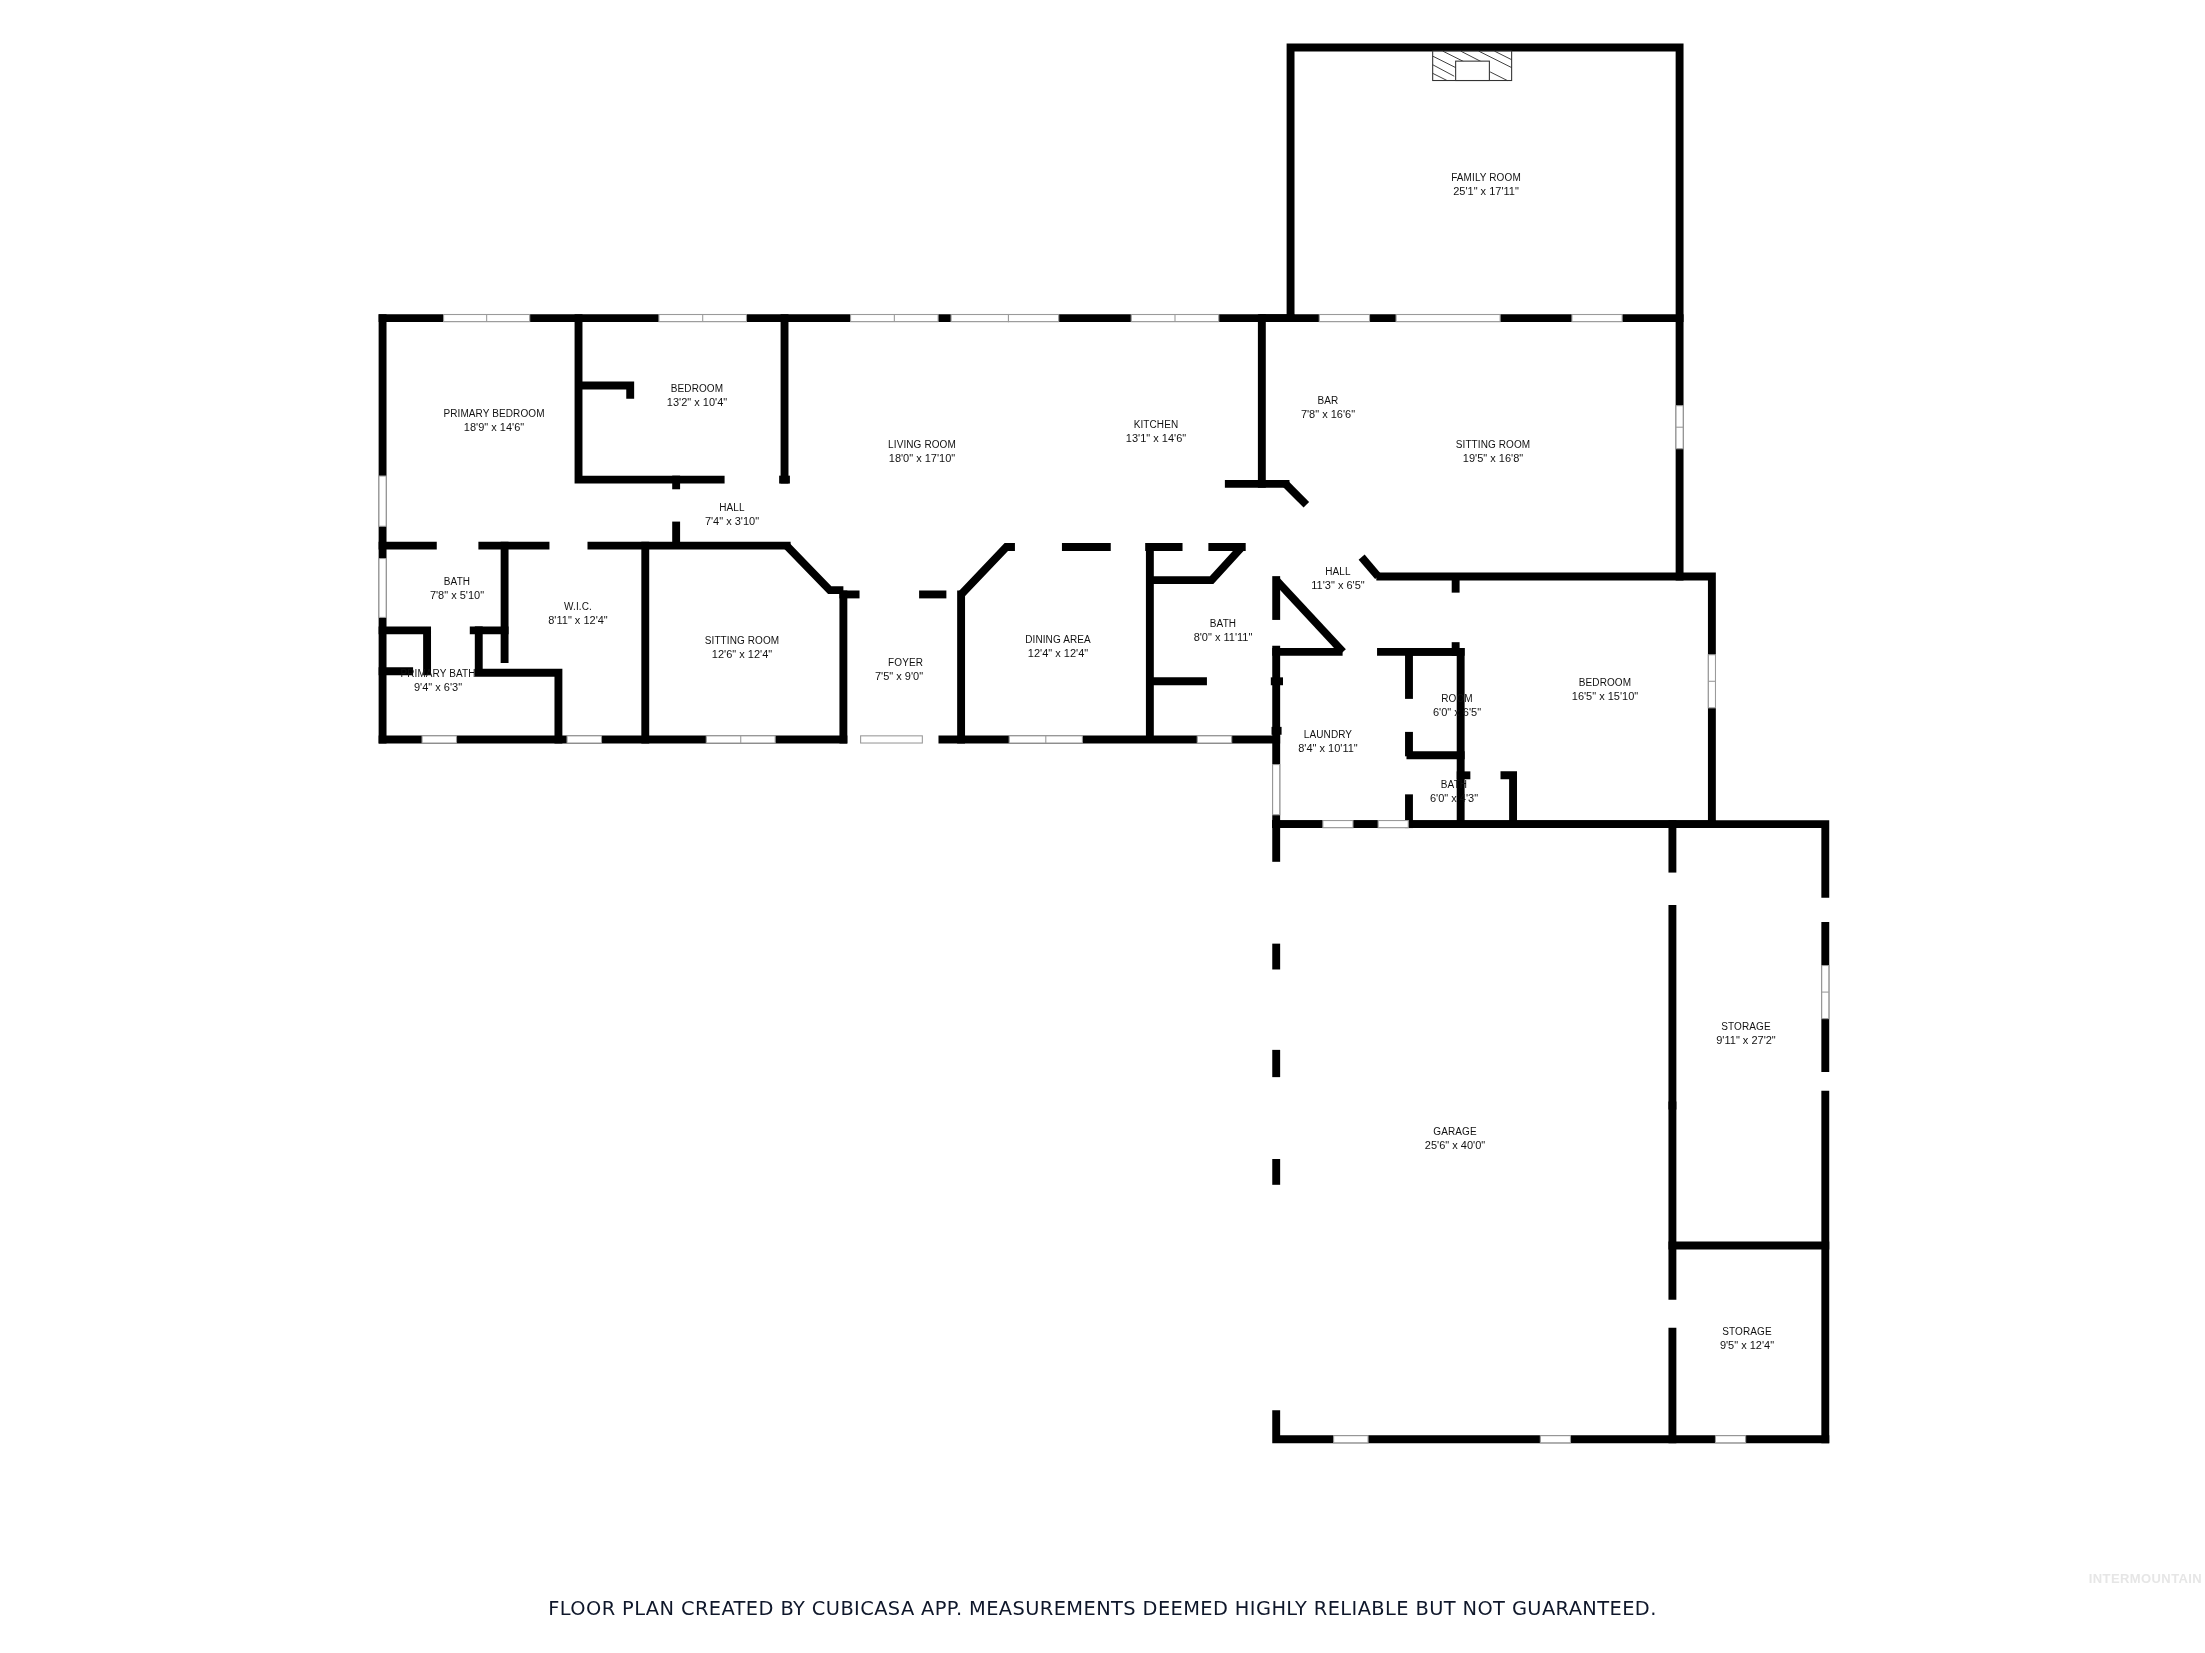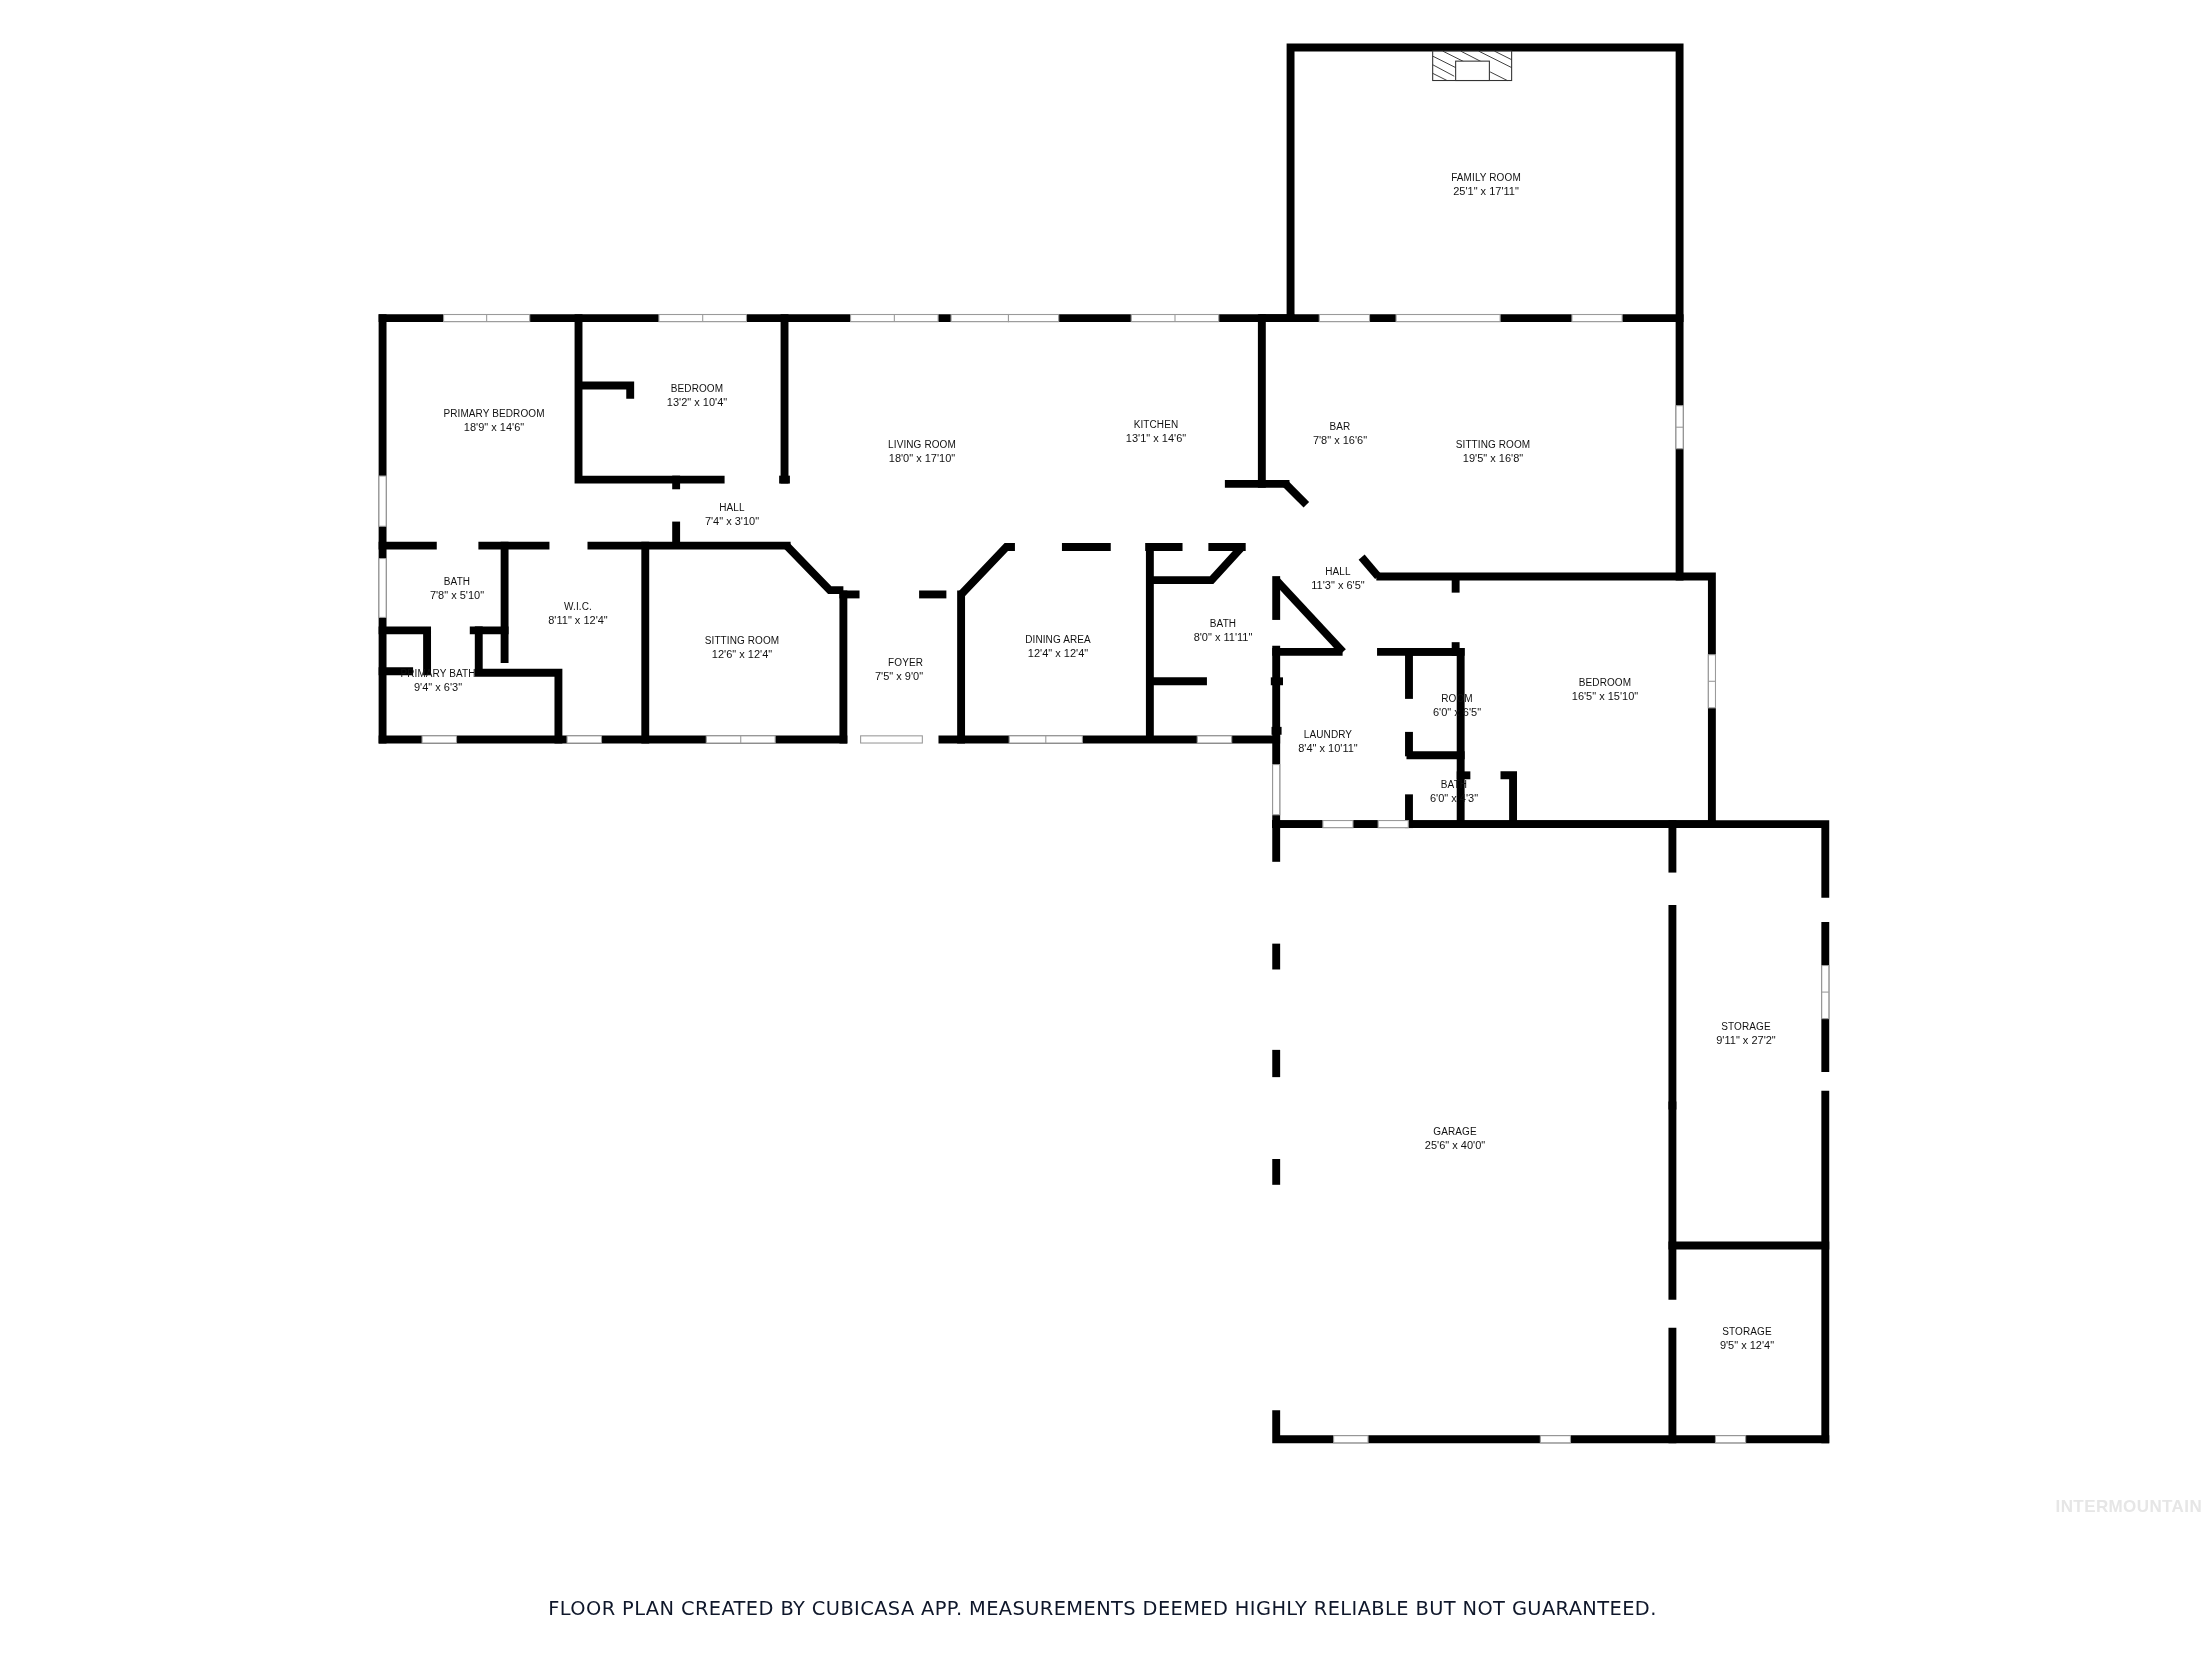--- a/index.html
+++ b/index.html
@@ -6,21 +6,21 @@
   body { width:2205px; height:1654px; position:relative; overflow:hidden; font-family:"Liberation Sans", sans-serif; }
   #plan { position:absolute; left:0; top:0; width:2205px; height:1654px; }
   .wall { stroke:#000; stroke-width:11; fill:none; stroke-linecap:square; }
   .wall-diag { stroke:#000; stroke-width:11; fill:none; stroke-linecap:butt; }
   .win { fill:#fff; stroke:#9a9a9a; stroke-width:1.5; }
   .win-line { stroke:#9a9a9a; stroke-width:1.5; }
   .room-label { position:absolute; transform:translate(-50%,-50%); text-align:center; color:#111; font-family:"Liberation Sans", sans-serif; white-space:nowrap; line-height:1.3; }
   .room-name { display:block; font-size:10px; letter-spacing:0.1px; }
   .room-dim { display:block; font-size:11px; }
   .footer { position:absolute; left:50%; top:1597px; transform:translateX(-50%); color:#0f172a; font-size:19.4px; font-family:"DejaVu Sans", sans-serif; letter-spacing:0.4px; white-space:nowrap; transform-origin:center; }
-  .watermark { position:absolute; right:2.9px; top:1497px; color:#e6e6e6; font-size:17px; font-weight:bold; font-family:"Liberation Sans", sans-serif; letter-spacing:0.4px; }
+  .watermark { position:absolute; right:2.9px; top:1571px; color:#e6e6e6; font-size:13px; font-weight:bold; font-family:"Liberation Sans", sans-serif; letter-spacing:0.4px; }
 </style>
 </head>
 <body>
 
 <svg id="plan" viewBox="0 0 3072 2304" xmlns="http://www.w3.org/2000/svg">
 
   <g>
     <path class="wall" d="M1798 443 L1798 66 L2340 66 L2340 443"></path>
 
     <g>
@@ -189,21 +189,21 @@
     <span class="room-dim">7'4" x 3'10"</span>
   </div>
   <div class="room-label" style="left:922px;top:452px;">
     <span class="room-name">LIVING ROOM</span>
     <span class="room-dim">18'0" x 17'10"</span>
   </div>
   <div class="room-label" style="left:1156px;top:432px;">
     <span class="room-name">KITCHEN</span>
     <span class="room-dim">13'1" x 14'6"</span>
   </div>
-  <div class="room-label" style="left:1328px;top:434px;margin-left:12px;">
+  <div class="room-label" style="left:1328px;top:408px;">
     <span class="room-name">BAR</span>
     <span class="room-dim">7'8" x 16'6"</span>
   </div>
   <div class="room-label" style="left:1493px;top:452px;">
     <span class="room-name">SITTING ROOM</span>
     <span class="room-dim">19'5" x 16'8"</span>
   </div>
   <div class="room-label" style="left:1486px;top:185px;">
     <span class="room-name">FAMILY ROOM</span>
     <span class="room-dim">25'1" x 17'11"</span>

